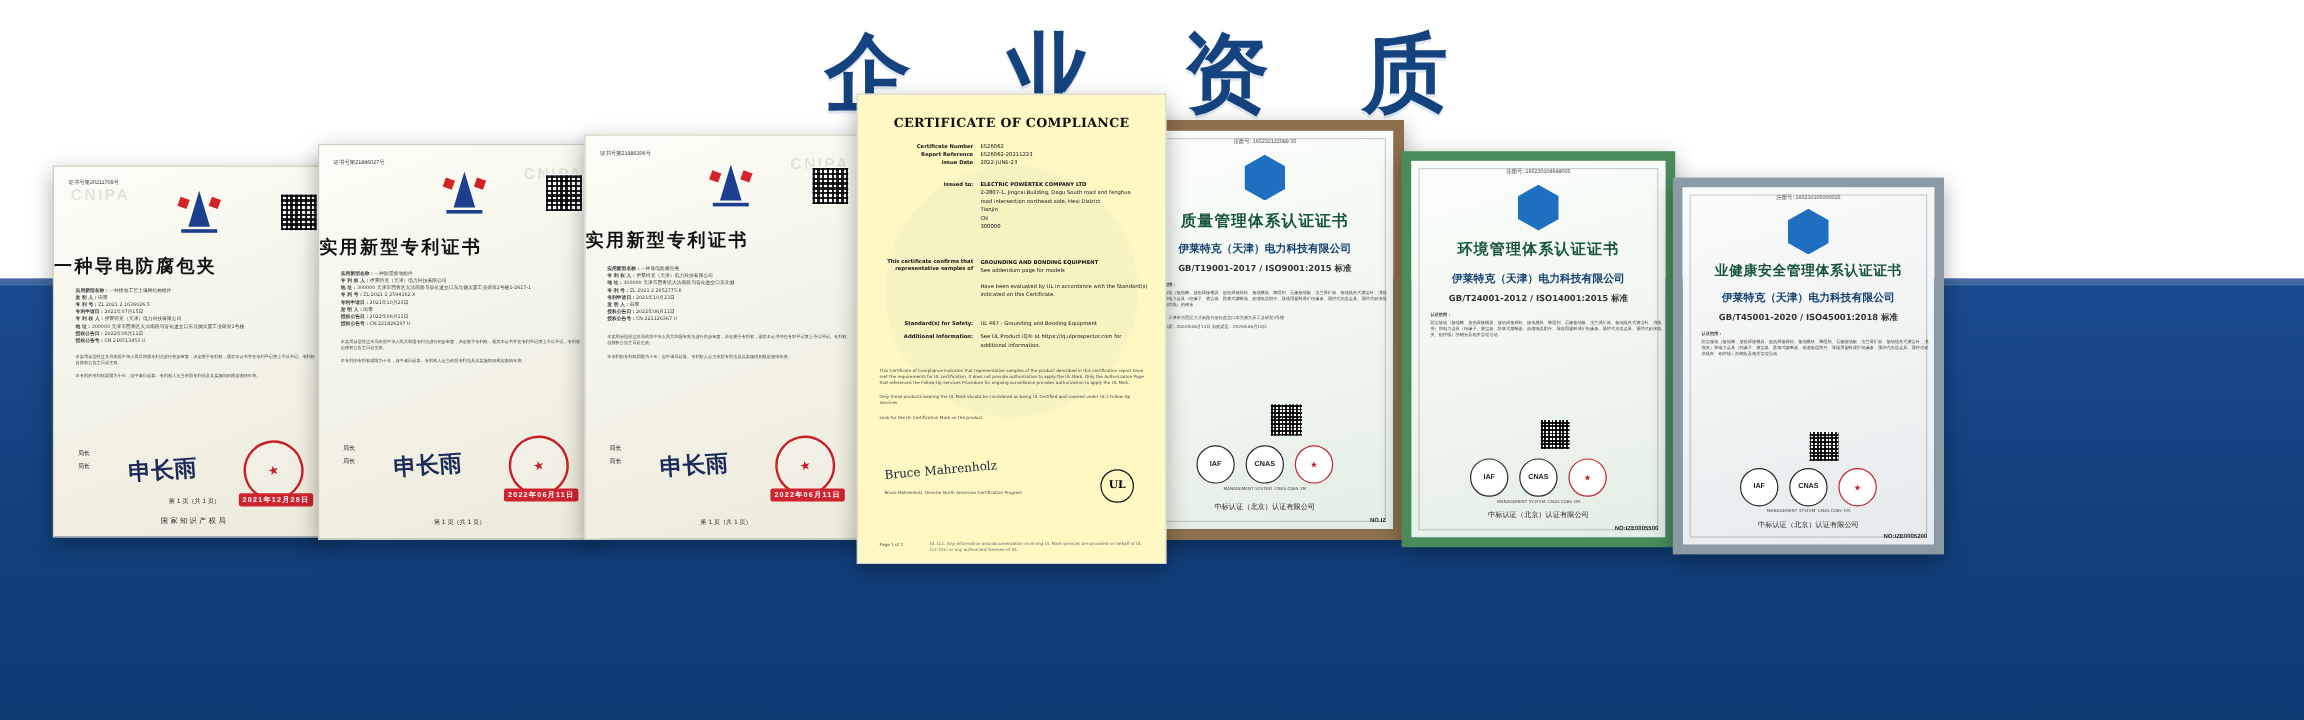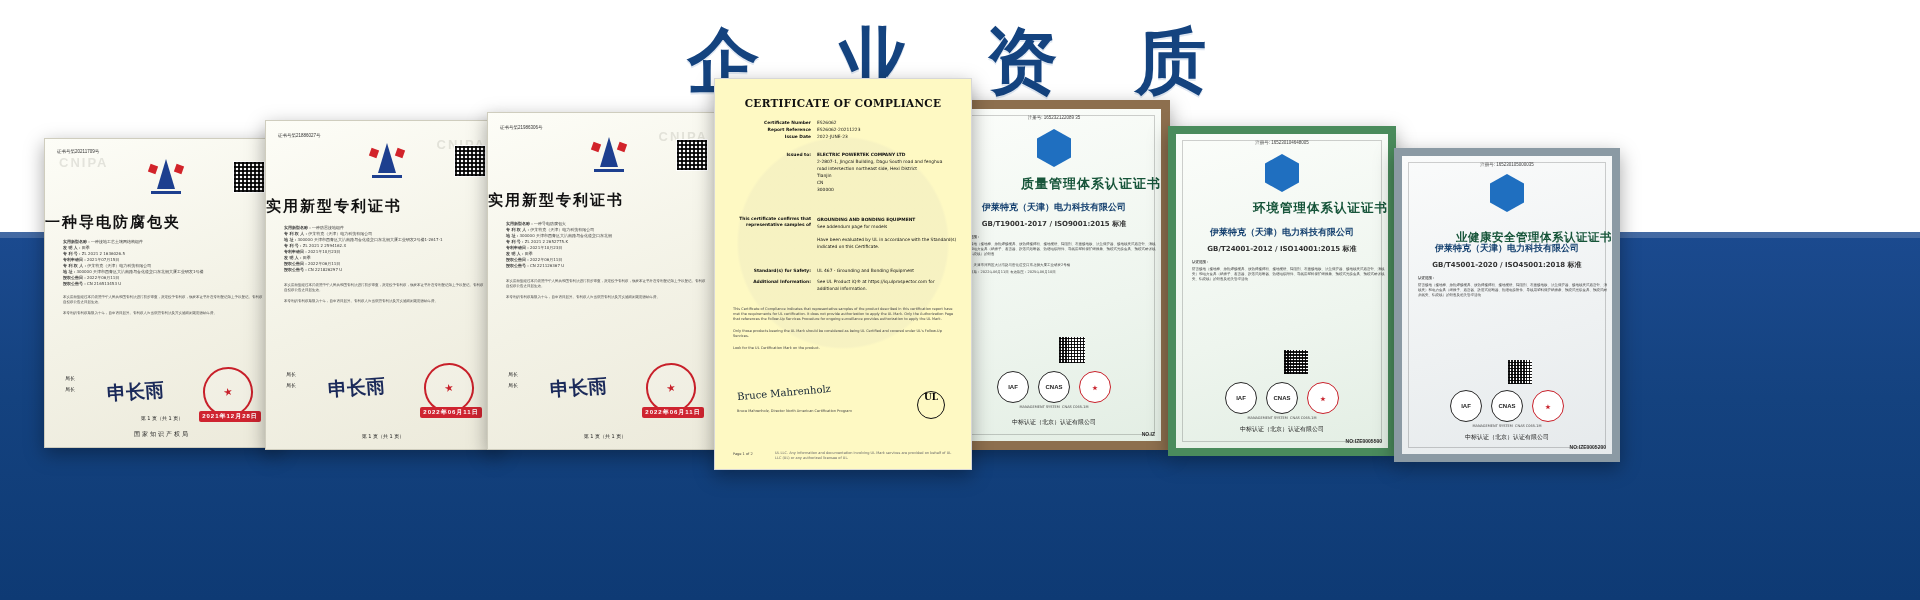--- a/index.html
+++ b/index.html
@@ -100,25 +100,25 @@
     display:flex;align-items:center;justify-content:center;font-size:6px;font-weight:bold;color:#1a1a1a;
     background:#fff;
   }
   .badge.red{border-color:#c8202a;color:#c8202a;}
   .footer-bar{
     text-align:center;font-size:5px;color:#222;font-family:"DejaVu Sans",sans-serif;
   }
   .nobox{
     position:absolute;right:6px;bottom:4px;font-size:5px;color:#2b2b2b;font-weight:bold;
   }
-  .cn-title-green{color:#17553a;font-weight:bold;font-family:"DejaVu Sans",sans-serif;text-align:right;}
+  .cn-title-green{color:#17553a;font-weight:bold;font-family:"DejaVu Sans",sans-serif;text-align:center;}
   .cn-sub{font-size:6px;color:#333;text-align:center;font-family:"DejaVu Sans",sans-serif;}
   .ul-mark{
     width:26px;height:26px;border-radius:50%;border:1.6px solid #111;
-    display:flex;align-items:flex-start;justify-content:center;font-size:9px;font-weight:bold;
+    display:flex;align-items:center;justify-content:center;font-size:9px;font-weight:bold;
     font-family:"DejaVu Serif",serif;
   }
   .kv{display:flex;font-size:4.4px;line-height:7px;color:#111;font-family:"DejaVu Sans",sans-serif;}
   .kv .k{width:78px;text-align:right;padding-right:6px;font-weight:bold;}
   .kv .v{flex:1;}
 </style>
 </head>
 <body>
 
 <div class="bg-top"></div>
@@ -371,21 +371,21 @@
   </div>
 
   <div class="cert paper-grey border-grey" style="left:1394px;top:148px;width:226px;height:314px;">
     <div class="inner-rule"></div>
     <div style="position:absolute;left:0;top:6px;width:100%;text-align:center;font-size:4.5px;color:#444;">注册号: <span>165230105000035</span></div>
     <div style="position:absolute;left:0;top:18px;width:100%;display:flex;justify-content:center;">
       <div class="hex">
           <div class="hex inner"></div>
         </div>
     </div>
-    <div class="cn-title-green" style="position:absolute;left:0;top:74px;width:100%;font-size:11.5px;letter-spacing:.5px;color:#17553a;">业健康安全管理体系认证证书</div>
+    <div class="cn-title-green" style="position:absolute;left:0;top:62px;width:100%;font-size:11.5px;letter-spacing:.5px;color:#17553a;">业健康安全管理体系认证证书</div>
     <div class="cn-sub" style="position:absolute;left:0;top:86px;width:100%;font-size:9px;font-weight:bold;color:#14406f;">伊莱特克（天津）电力科技有限公司</div>
     <div class="cn-sub" style="position:absolute;left:0;top:104px;width:100%;font-size:7px;font-weight:bold;">GB/T45001-2020 / ISO45001:2018 标准</div>
     <div style="position:absolute;left:16px;top:120px;width:192px;">
       <div class="micro" style="font-weight:bold;">认证范围：</div>
       <div class="micro" style="margin-top:2px;">防雷接地（接地棒、放热焊接模具、放热焊接焊粉、接地模块、降阻剂、石墨接地极、法兰保护器、接地线夹式避雷针、消线夹）和电力金具（绝缘子、避雷器、跌落式熔断器、热缩电缆附件、导线用塑料保护绝缘条、预绞式光缆金具、预绞式耐张线夹、铝绞线）的销售及相关管理活动</div>
     </div>
     <div class="qr2" style="position:absolute;left:106px;top:204px;width:24px;height:24px;"></div>
     <div class="badge-row" style="position:absolute;left:0;top:234px;width:100%;">
       <div class="badge">IAF</div>
       <div class="badge">CNAS</div>

